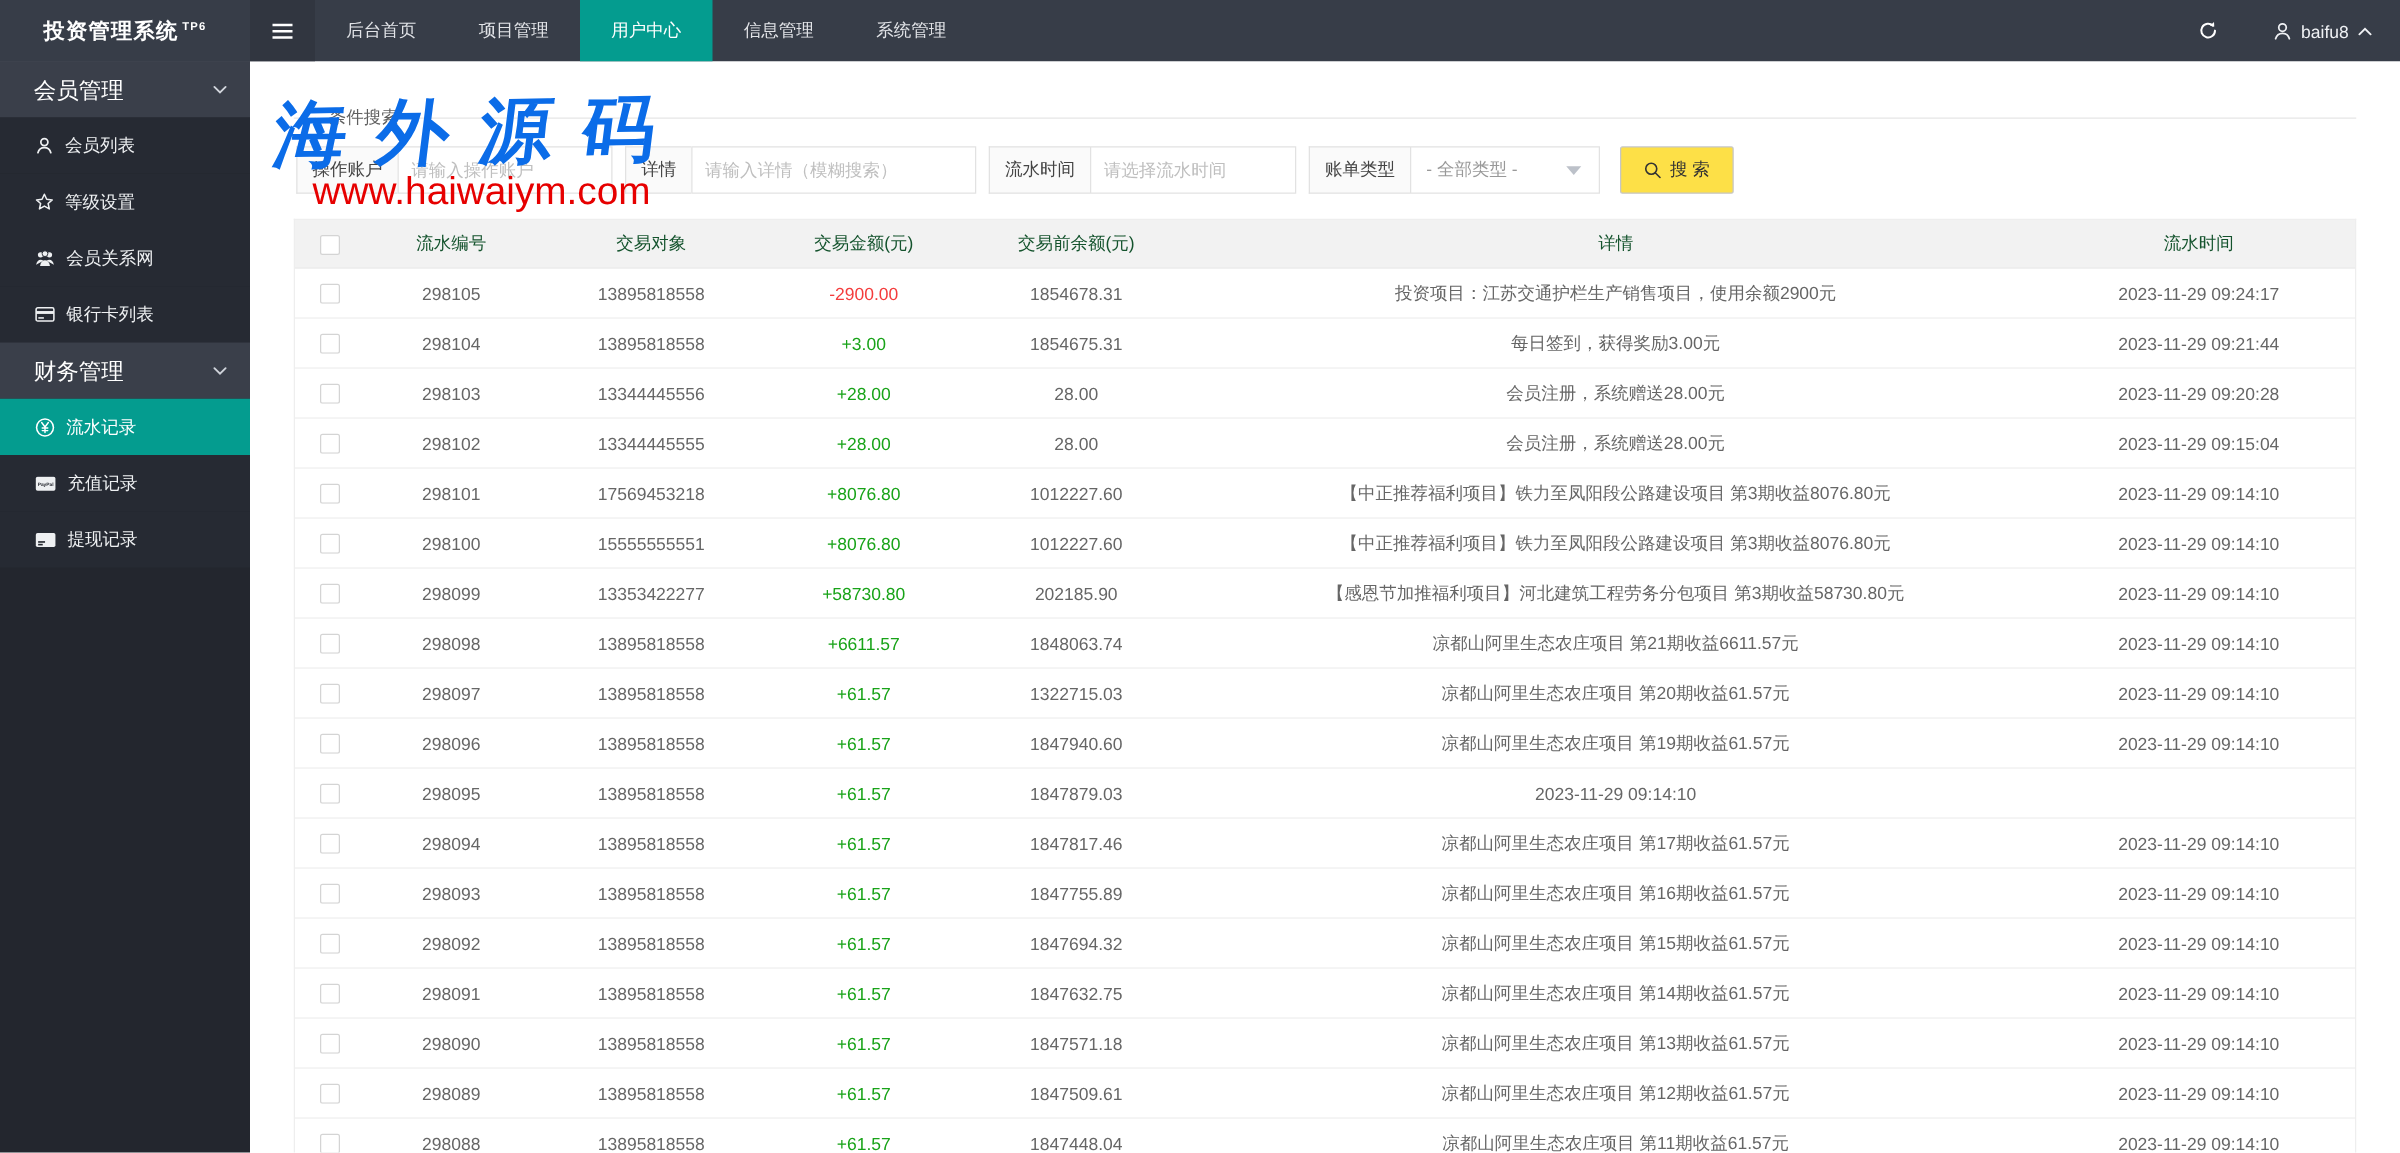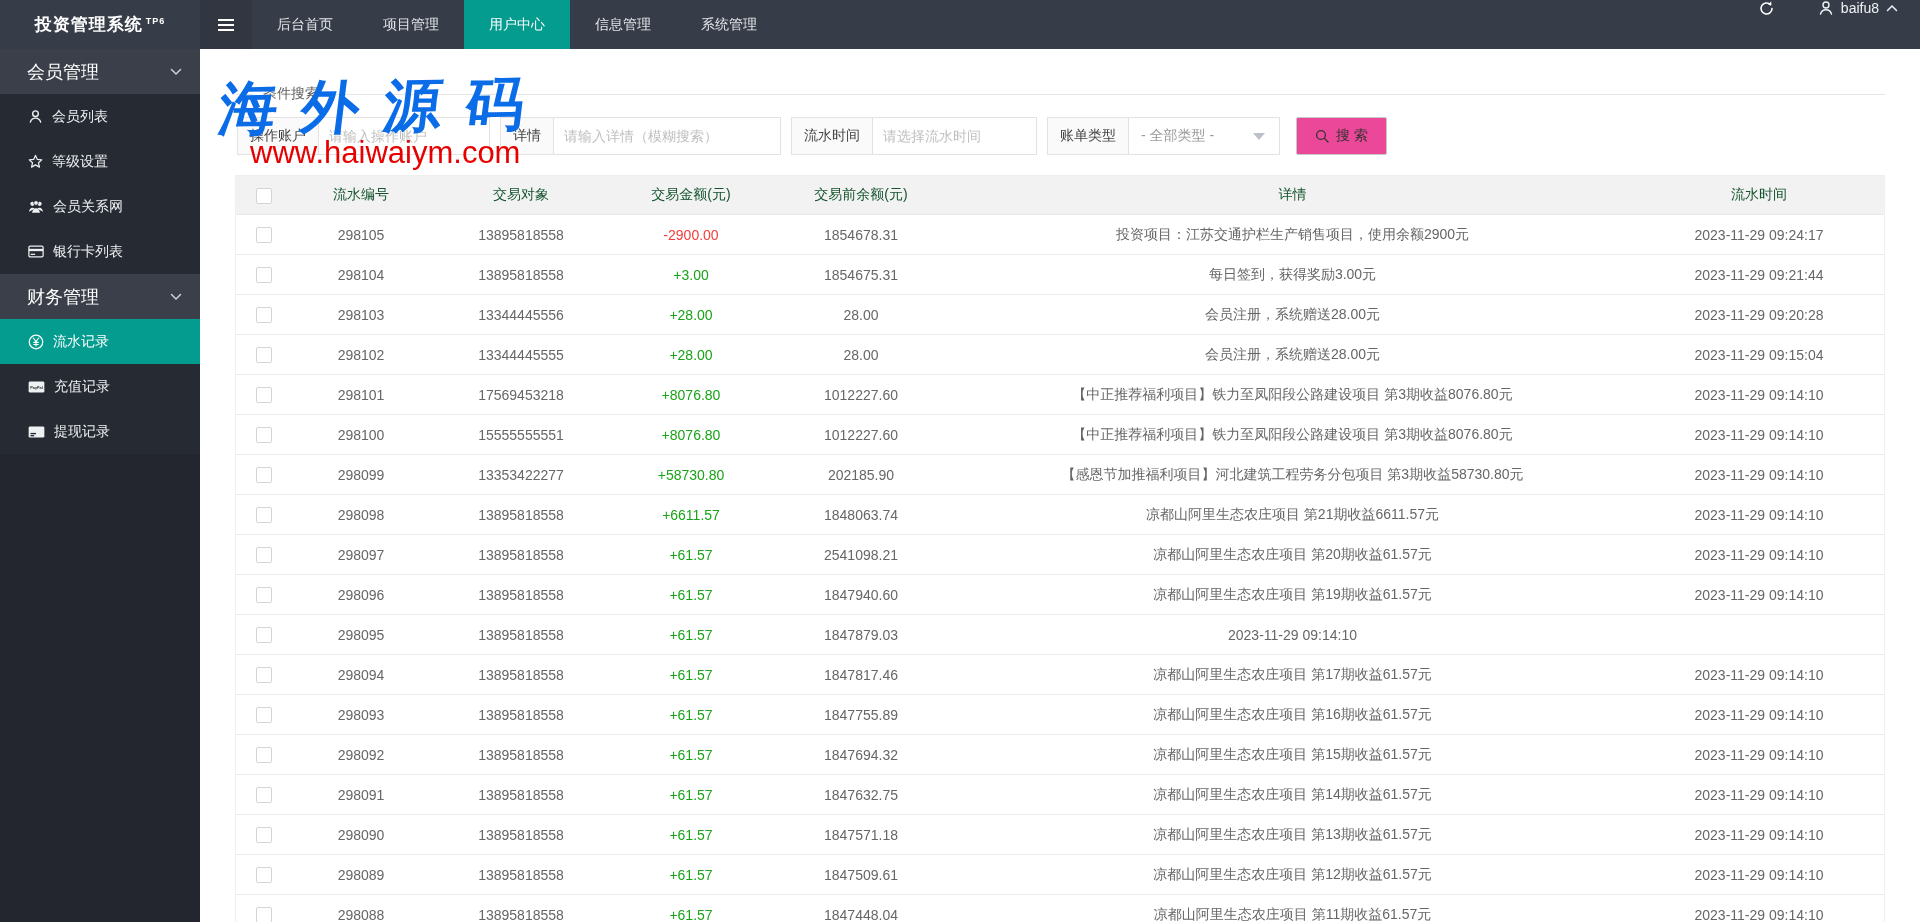--- a/index.html
+++ b/index.html
@@ -11,21 +11,21 @@
     background:#373d48; display:flex; align-items:stretch; z-index:30; }
   .logo { width:200px; display:flex; align-items:center; justify-content:center;
     color:#fff; font-size:17px; font-weight:bold; letter-spacing:1px; }
   .logo sup { font-size:9px; font-weight:bold; margin-left:3px; transform:translateY(-4px); }
   .burger { width:52px; background:#313640; display:flex; align-items:center; justify-content:center; cursor:pointer; }
   .burger .lines { display:flex; flex-direction:column; gap:3px; }
   .burger .lines i { display:block; width:16px; height:2px; background:#fff; }
   .nav { display:flex; align-items:stretch; }
   .nav-item { padding:0 25px; display:flex; align-items:center; color:#e2e4e8; font-size:14px; cursor:pointer; }
   .nav-item.active { background:#049c8f; color:#fff; }
-  .top-right { margin-left:auto; display:flex; align-items:flex-start; }
+  .top-right { margin-left:auto; display:flex; align-items:center; }
   .top-divider { width:1px; background:rgba(255,255,255,0.08); }
   .icon-btn { width:56px; display:flex; align-items:center; justify-content:center; cursor:pointer; }
   .userbox { display:flex; align-items:center; gap:7px; padding:0 22px; color:#f0f2f5; font-size:14px; cursor:pointer; }
 
   
   .sidebar { position:absolute; left:0; top:49px; bottom:0; width:200px; background:#23262e; z-index:20; }
   .side-group-title { height:45px; background:#3a3f4a; color:#fff; font-size:18px;
     display:flex; align-items:center; padding:0 18px 0 27px; cursor:pointer; }
   .side-group-title .grow { flex:1; }
   .side-item { height:45px; display:flex; align-items:center; gap:9px; padding-left:28px;
@@ -42,21 +42,21 @@
   .form-row { display:flex; align-items:center; gap:10px; margin:14px 0 20px 2px; }
   .fgroup { display:flex; align-items:stretch; height:38px; }
   .addon { background:#fafafa; border:1px solid #e2e2e2; border-right:none; color:#444;
     font-size:14px; display:flex; align-items:center; padding:0 12px; white-space:nowrap; }
   .inp { height:38px; border:1px solid #e2e2e2; padding:0 10px; font-size:14px; color:#666; outline:none; }
   .inp::placeholder { color:#bfbfbf; }
   .sel { border:1px solid #e2e2e2; display:flex; align-items:center; padding:0 12px; font-size:14px;
     color:#999; position:relative; cursor:pointer; background:#fff;text-align:right; }
   .sel .caret { position:absolute; right:14px; width:0; height:0;
     border-left:6px solid transparent; border-right:6px solid transparent; border-top:7px solid #bcc1c9; }
-  .search-btn { height:38px; border:1px solid #c6c6c6; background:#ec4899; border-radius:2px;
+  .search-btn { height:38px; border:1px solid #c6c6c6; background:#fde047; border-radius:2px;
     display:flex; align-items:center; gap:7px; padding:0 18px; font-size:14px; color:#333;
     cursor:pointer; margin-left:6px; }
 
   
   .watermark { position:absolute; left:20px; top:28px; z-index:40; pointer-events:none; line-height:1; }
   .wm1 { font-size:58px; font-weight:bold; letter-spacing:24px; transform:skewX(-8deg) rotate(-1deg); }
   .wm2 { font-size:31px; font-weight:normal; margin:2px 0 0 30px; letter-spacing:0px; }
 
   
   .tbl { border:1px solid #eeeeee; border-bottom:none; }
@@ -303,21 +303,21 @@
             <div class="td c-amount" style="color: rgb(24, 163, 24);">+6611.57</div>
             <div class="td">1848063.74</div>
             <div class="td">凉都山阿里生态农庄项目 第21期收益6611.57元</div>
             <div class="td">2023-11-29 09:14:10</div>
           </div>
           <div class="trow">
             <div class="td"><span class="checkbox"></span></div>
             <div class="td">298097</div>
             <div class="td">13895818558</div>
             <div class="td c-amount" style="color: rgb(24, 163, 24);">+61.57</div>
-            <div class="td">2541098.21</div>
+            <div class="td">1322715.03</div>
             <div class="td">凉都山阿里生态农庄项目 第20期收益61.57元</div>
             <div class="td">2023-11-29 09:14:10</div>
           </div>
           <div class="trow">
             <div class="td"><span class="checkbox"></span></div>
             <div class="td">298096</div>
             <div class="td">13895818558</div>
             <div class="td c-amount" style="color: rgb(24, 163, 24);">+61.57</div>
             <div class="td">1847940.60</div>
             <div class="td">凉都山阿里生态农庄项目 第19期收益61.57元</div>

